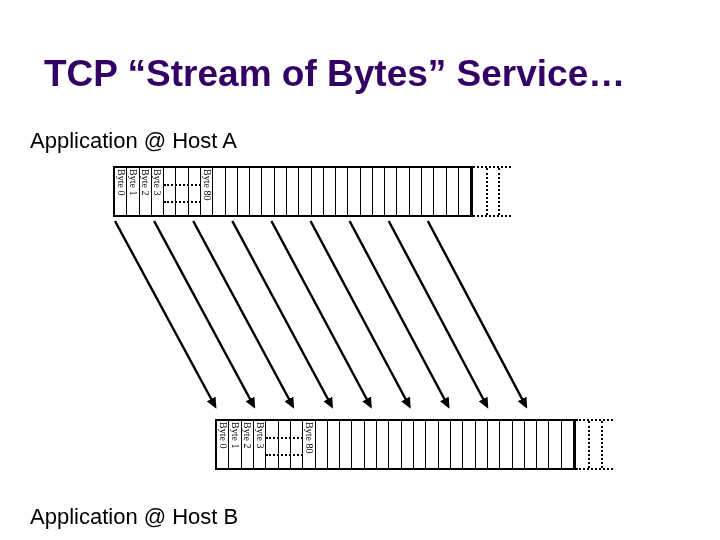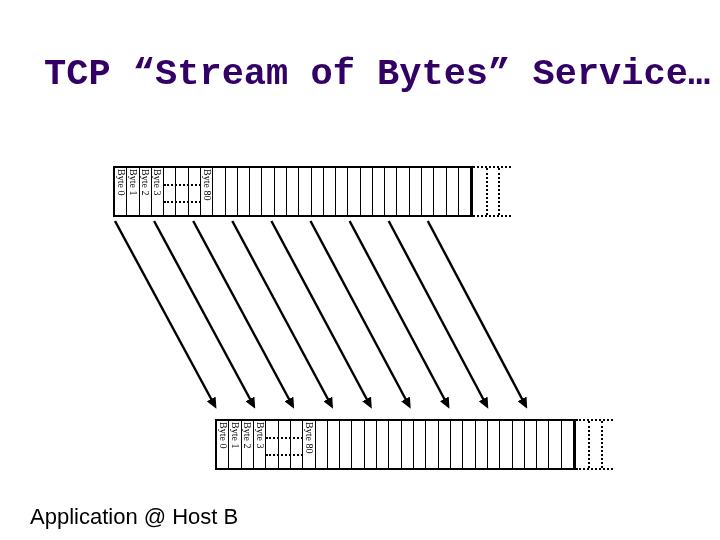--- a/index.html
+++ b/index.html
@@ -13,21 +13,20 @@
   }
   .slide-title {
     position: absolute;
     left: 44px;
     top: 52px;
     font-size: 37px;
     font-weight: bold;
     letter-spacing: 0px;
     white-space: nowrap;
     line-height: 1.2;
-    font-family: Liberation Mono, monospace;
   }
   .host-label {
     position: absolute;
     left: 30px;
     font-size: 22px;
     color: #000000;
     white-space: nowrap;
   }
   .byte-row {
     position: absolute;
@@ -81,20 +80,21 @@
     pointer-events: none;
   }
 </style>
 </head>
 <body>
 
 <div class="slide">
 
   <div class="slide-title" style="color: rgb(51, 0, 102);">TCP “Stream of Bytes” Service…</div>
 
+  <div class="host-label" style="top:128px">Application @ Host A</div>
 
   <div id="rowA" class="byte-row" style="left:113px; top:166px; width:360px; height:51px">
       <div class="byte-cell">
         <span class="vlabel">Byte 0</span>
       </div>
       <div class="byte-cell">
         <span class="vlabel">Byte 1</span>
       </div>
       <div class="byte-cell">
         <span class="vlabel">Byte 2</span>

